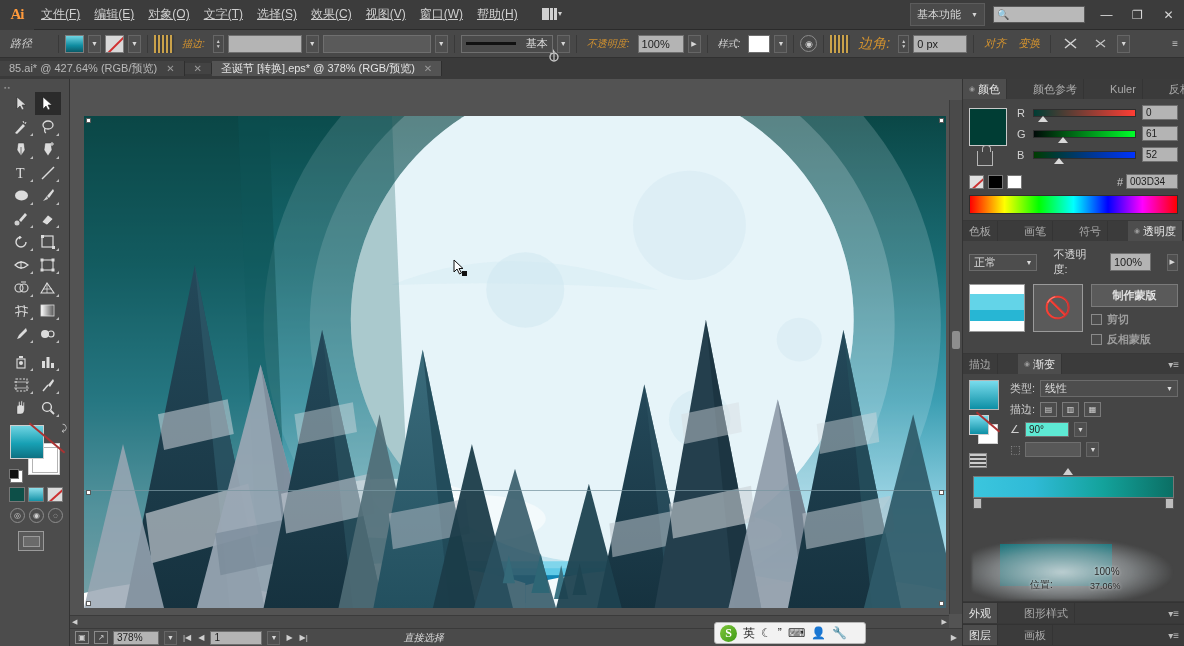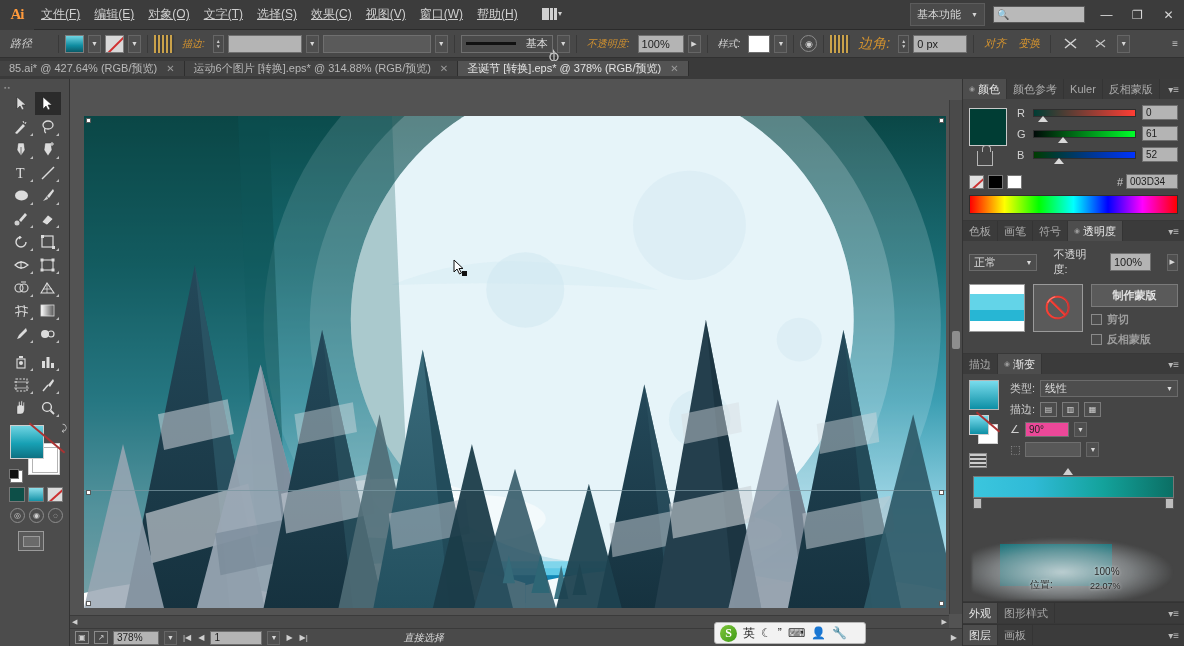--- a/index.html
+++ b/index.html
@@ -290,20 +290,21 @@
   
   .rightpanel {
     position: absolute; right: 0; top: 79px; bottom: 0; width: 222px;
     background: #454545; border-left: 1px solid #333;
     display: flex; flex-direction: column;
   }
   .panel { border-bottom: 1px solid #383838; }
   .panel-tabs {
     height: 20px; background: #3b3b3b; display: flex; align-items: stretch;
     font-size: 11px;
+    gap: 20px;
   }
   .ptab {
     display: flex; align-items: center; padding: 0 6px; color: #aaa;
     border-right: 1px solid #343434; white-space: nowrap;
   }
   .ptab.active { background: #4d4d4d; color: #e6e6e6; }
   .ptab .dot { font-size: 7px; margin-right: 3px; color: #9a9a9a; }
   .panel-menu {
     margin-left: auto; display: flex; align-items: center; padding: 0 5px;
     color: #bbb; font-size: 10px;
@@ -416,21 +417,21 @@
   }
   .gr-right { flex: 1; }
   .gr-line { display: flex; align-items: center; gap: 5px; margin-bottom: 5px; }
   .gr-lbl { color: #cfcfcf; font-size: 11px; white-space: nowrap; }
   .minibtn {
     width: 17px; height: 15px; border: 1px solid #7a7a7a; background: #4d4d4d;
     display: flex; align-items: center; justify-content: center;
     font-size: 8px; color: #d6d6d6;
   }
   .angle-field {
-    width: 44px; height: 15px; background: #ec4899; border: 1px solid #6f6f6f;
+    width: 44px; height: 15px; background: #5eead4; border: 1px solid #6f6f6f;
     color: #222; font-size: 10px; display: flex; align-items: center; padding-left: 3px;
   }
   .dim-field {
     width: 56px; height: 15px; background: #585858; border: 1px solid #6f6f6f;
   }
   .gr-rampwrap { position: relative; margin: 8px 4px 0 4px; }
   .gr-ramp {
     height: 22px; border: 1px solid #777;
     background: linear-gradient(90deg,#3bc6de 0%,#2fbad6 30%,#13a29b 65%,#0b6f64 100%);
   }
@@ -608,21 +609,20 @@
     <span style="font-size:10px; color:#c5c5c5;">≡</span>
   </div>
 </div>
 
 <div class="tabbar">
   <div class="doctab">
     <span>85.ai* @ 427.64% (RGB/预览)</span>
     <span class="x">✕</span>
   </div>
   <div class="doctab">
-    <span>运动6个图片 [转换].eps* @ 314.88% (RGB/预览)</span>
     <span class="x">✕</span>
   </div>
   <div class="doctab active">
     <span>圣诞节 [转换].eps* @ 378% (RGB/预览)</span>
     <span class="x">✕</span>
   </div>
 </div>
 
 <div class="toolbar">
   <div class="tb-grip">▪▪</div>
@@ -1196,21 +1196,21 @@
       <div class="panel-menu">▾≡</div>
     </div>
   </div>
 </div>
 
 <div class="tooltip-overlay">
   <div class="tt-box"></div>
   <div class="tt-blur"></div>
   <div class="tt-txt" style="left:132px; top:30px">100%</div>
   <div class="tt-txt" style="left:68px; top:42px">位置:</div>
-  <div class="tt-txt" style="left:128px; top:45px; font-size:9px">22.07%</div>
+  <div class="tt-txt" style="left:128px; top:45px; font-size:9px">37.06%</div>
 </div>
 
 <div class="imebar">
   <div class="ime-logo">S</div>
   <span class="ime-i">英</span>
   <span class="ime-i">☾</span>
   <span class="ime-i">”</span>
   <span class="ime-i">⌨</span>
   <span class="ime-i">👤</span>
   <span class="ime-i">🔧</span>

